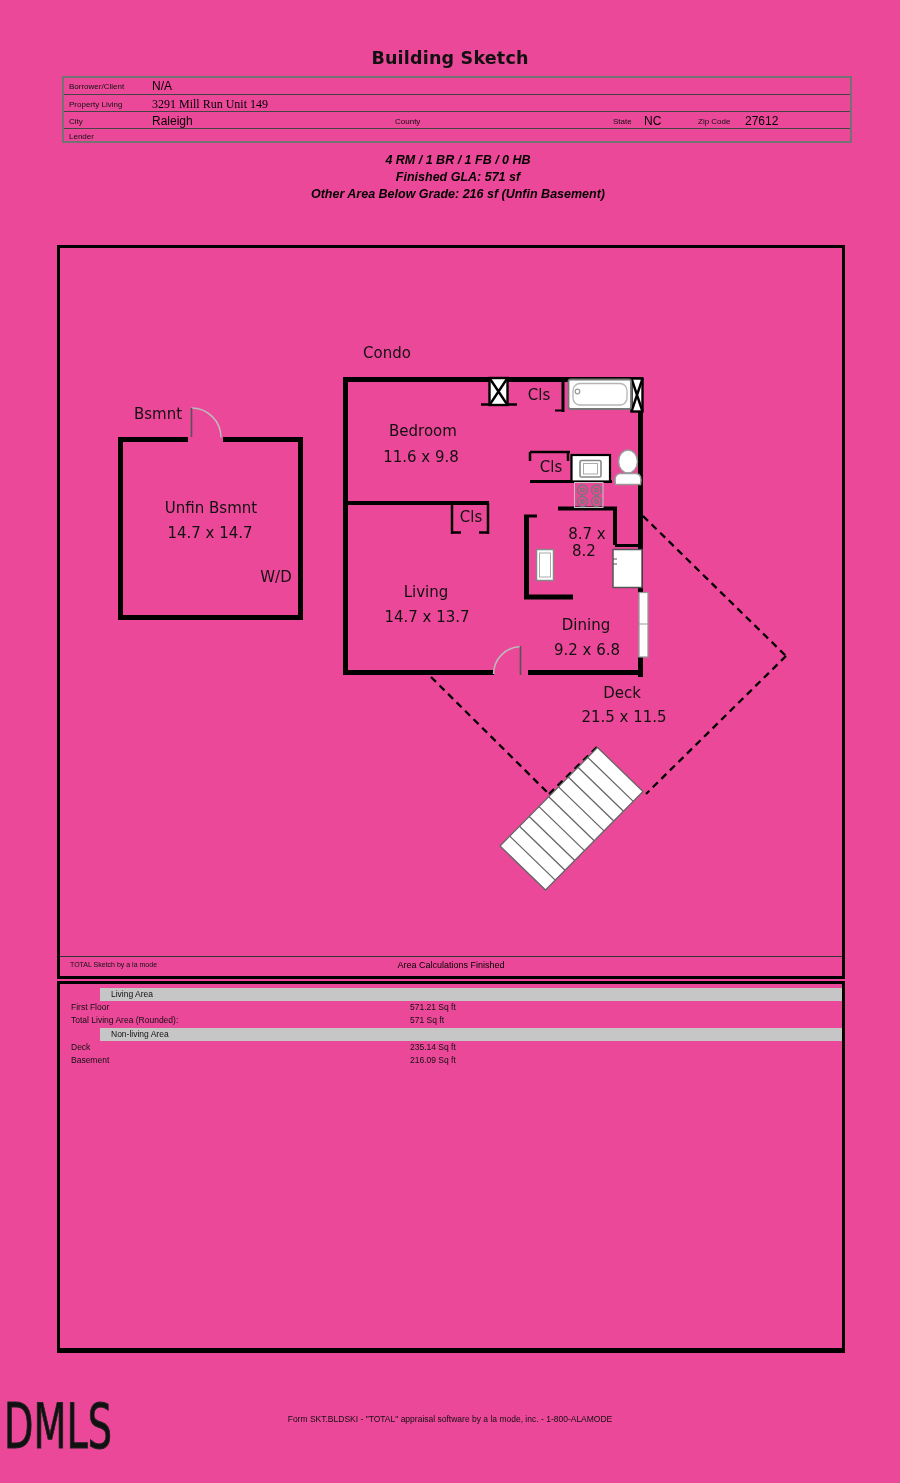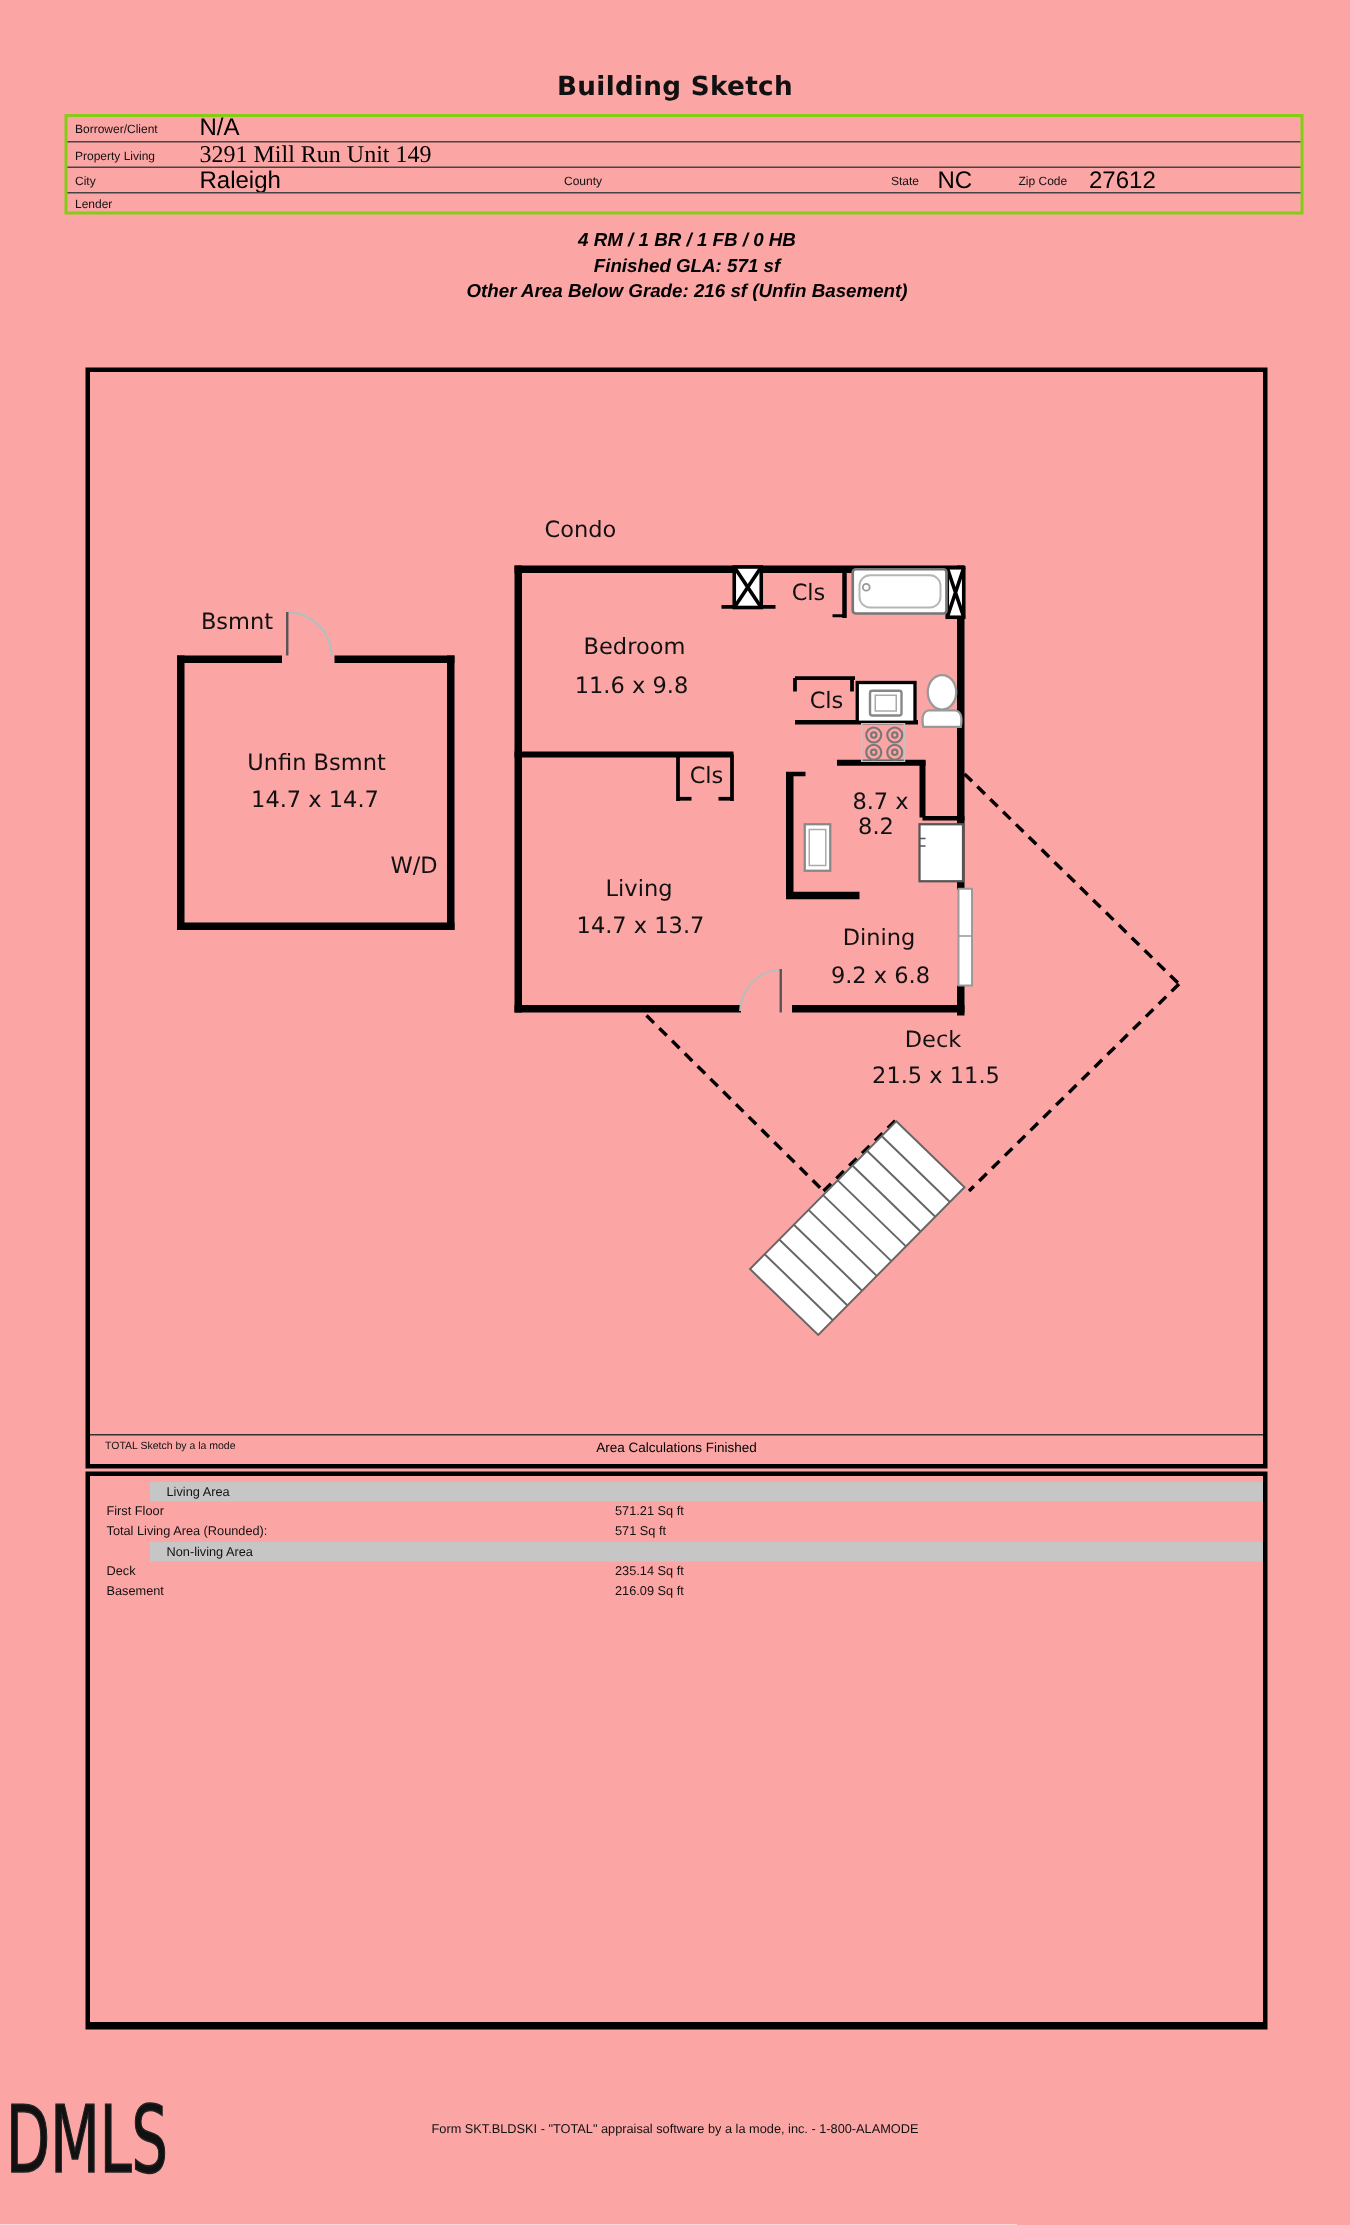--- a/index.html
+++ b/index.html
@@ -1,27 +1,27 @@
 <!DOCTYPE html>
 <html><head>
 <meta charset="utf-8">
 <style>
   html,body{margin:0;padding:0;background:#fff;}
-  #page{position:relative;width:900px;height:1483px;background:#fca5a5;
+  #page{position:relative;width:900px;height:1483px;background:#ec4899;
         font-family:"Liberation Sans",sans-serif;color:#111;overflow:hidden;}
   .abs{position:absolute;}
   
   #doc-title{left:0;right:0;top:48px;text-align:center;font-size:17.5px;font-weight:bold;
              font-family:"DejaVu Sans",sans-serif;letter-spacing:.2px;}
   
-  #hdr{left:43px;top:76px;width:786px;height:63px;border:2px solid #84cc16;padding-left:36px;}
+  #hdr{left:62px;top:76px;width:786px;height:63px;border:2px solid #737373;}
   .hrow{position:absolute;left:0;right:0;}
   .hline{border-top:1px solid #444;}
   .hlabel{position:absolute;font-size:8px;color:#111;top:50%;transform:translateY(-50%);white-space:nowrap;}
-  .hval{position:absolute;font-size:16px;color:#000;top:50%;transform:translateY(-50%);white-space:nowrap;}
+  .hval{position:absolute;font-size:12px;color:#000;top:50%;transform:translateY(-50%);white-space:nowrap;}
   
   #summary{left:58px;top:152px;width:800px;text-align:center;
            font-weight:bold;font-style:italic;font-size:12.5px;line-height:17px;
            font-family:"Liberation Sans",sans-serif;color:#000;}
   
   #sketchbox{left:57px;top:245px;width:782px;height:728px;border:3px solid #000;}
   #sketch-svg{position:absolute;left:0;top:0;}
   #sketch-strip{position:absolute;left:0;right:0;bottom:0;height:19px;border-top:1px solid #333;}
   #strip-brand{position:absolute;left:10px;top:4px;font-size:7px;color:#111;}
   #strip-title{position:absolute;left:0;right:0;top:3px;text-align:center;font-size:9px;color:#000;}

